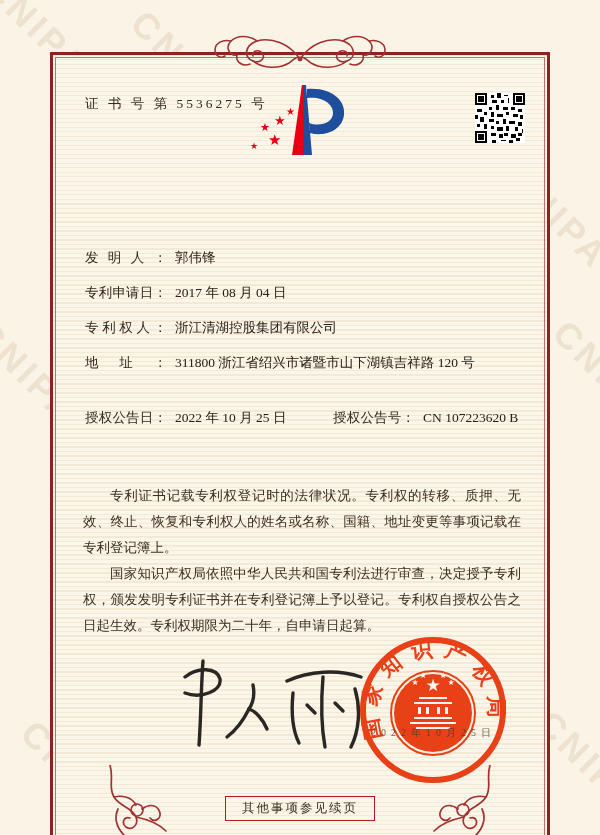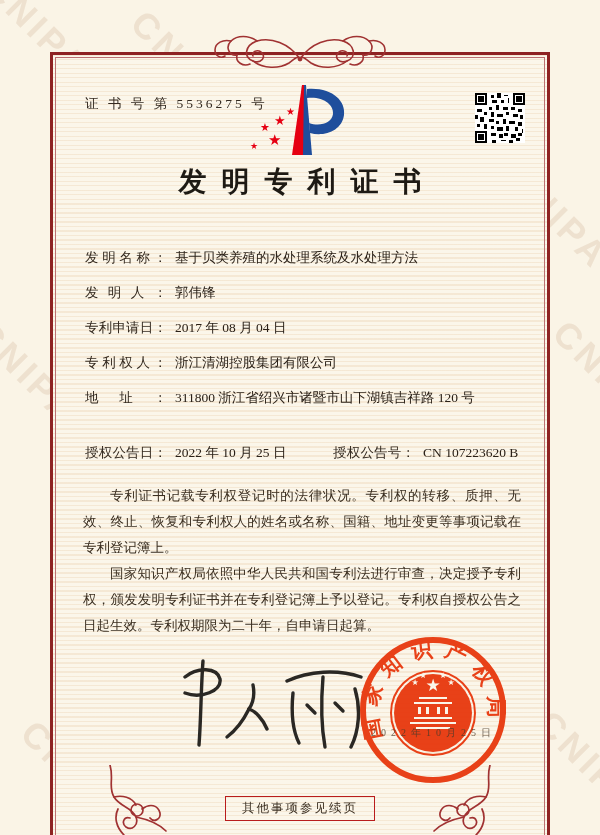--- a/index.html
+++ b/index.html
@@ -201,26 +201,22 @@
         <rect x="17" y="23" width="2" height="2"></rect>
         <rect x="21" y="24" width="3" height="2"></rect>
         <rect x="25" y="23" width="2" height="2"></rect>
       <rect x="10" y="27" width="2" height="2"></rect>
         <rect x="15" y="27" width="3" height="1"></rect>
         <rect x="20" y="27" width="2" height="2"></rect>
         <rect x="24" y="26" width="2" height="2"></rect>
     </g>
   </svg>
 
-  <div class="title">发明专利证书</div>
 
   <div class="fields">
-    <div class="frow">
-      <span class="flabel">发明名称：</span><span class="fvalue">基于贝类养殖的水处理系统及水处理方法</span>
-    </div>
     <div class="frow">
       <span class="flabel">发明人：</span><span class="fvalue">郭伟锋</span>
     </div>
     <div class="frow">
       <span class="flabel">专利申请日：</span><span class="fvalue">2017 年 08 月 04 日</span>
     </div>
     <div class="frow">
       <span class="flabel">专利权人：</span><span class="fvalue">浙江清湖控股集团有限公司</span>
     </div>
     <div class="frow">

